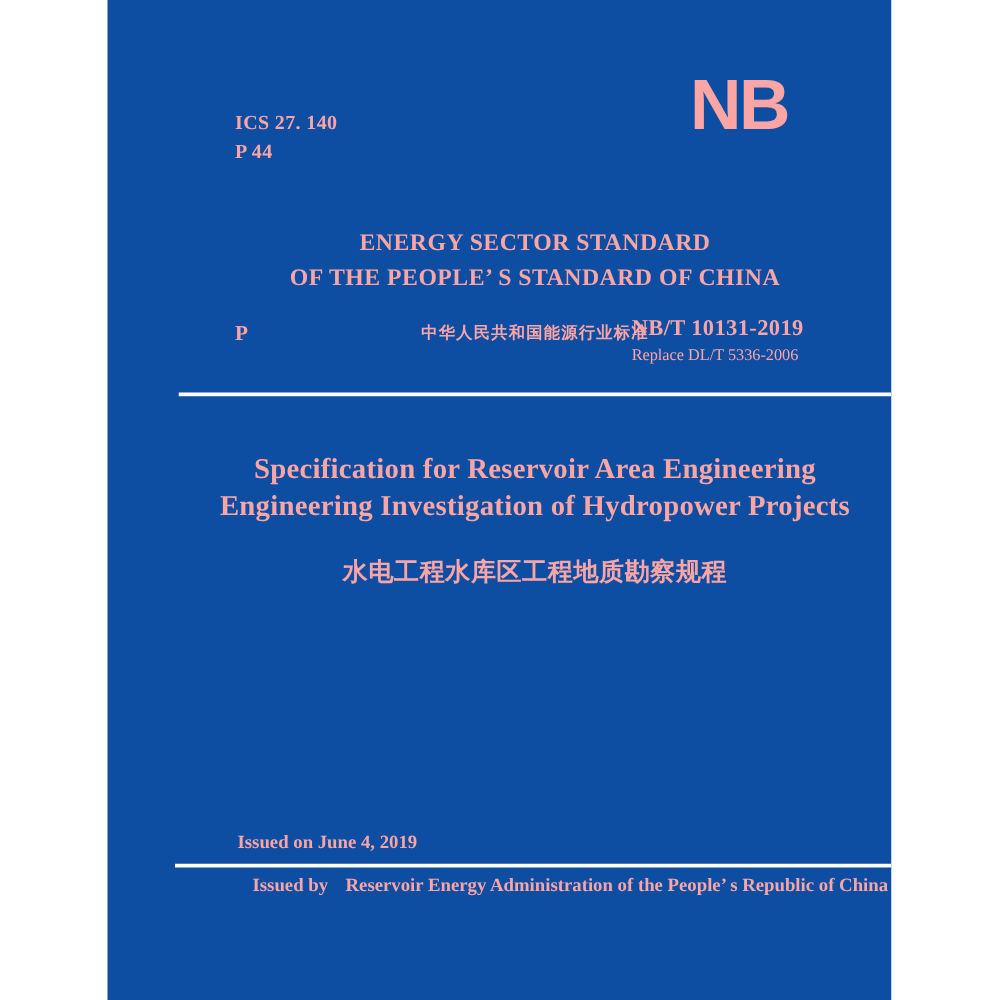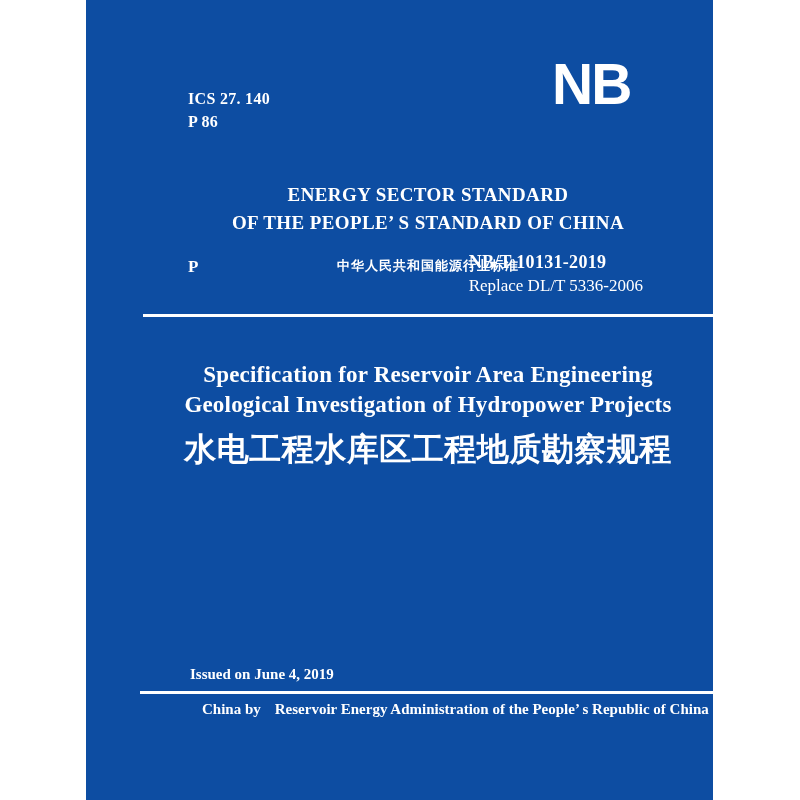--- a/index.html
+++ b/index.html
@@ -77,21 +77,21 @@
     right: 70px;
     top: 252px;
     text-align: left;
   }
   .standard-number {
     font-size: 18px;
     font-weight: bold;
     letter-spacing: 0.3px;
   }
   .replaces {
-    font-size: 17px;
+    font-size: 13px;
     font-weight: normal;
     margin-top: 3px;
   }
   .rule {
     position: absolute;
     height: 3px;
     background: #ffffff;
   }
   .rule-top { left: 57px; right: 0; top: 314px; }
   .rule-bottom { left: 54px; right: 0; top: 691px; }
@@ -104,23 +104,23 @@
   }
   .title-en {
     font-size: 23px;
     font-weight: bold;
     line-height: 30px;
     letter-spacing: 0.2px;
     text-align: center;
   }
   .title-zh {
     font-family: "Liberation Sans", "DejaVu Sans", sans-serif;
-    font-size: 32px;
+    font-size: 20px;
     font-weight: bold;
-    margin-top: 8px;
+    margin-top: 24px;
     letter-spacing: 0.5px;
   }
   .dates-row {
     position: absolute;
     left: 57px;
     right: 0;
     top: 666px;
     display: flex;
     justify-content: space-between;
     padding: 0 100px 0 47px;
@@ -140,25 +140,25 @@
     white-space: nowrap;
   }
   .issuedby-value {
     margin-left: 14px;
   }
 </style>
 </head>
 <body>
 
 <div class="stage">
-  <div class="cover" style="background: rgb(13, 77, 162); color: #ffffff;">
+  <div class="cover" style="background: rgb(13, 77, 162); color: #fca5a5;">
 
     <div class="ics-block">
       <div>ICS 27. 140</div>
-      <div>P 86</div>
+      <div>P 44</div>
     </div>
 
     <div class="nb-logo">NB</div>
 
     <div class="heading-block">
       <div class="heading-en">ENERGY SECTOR STANDARD</div>
       <div class="heading-en">OF THE PEOPLE’ S STANDARD OF CHINA</div>
       <div class="heading-zh">中华人民共和国能源行业标准</div>
     </div>
 
@@ -166,28 +166,28 @@
 
     <div class="number-block">
       <div class="standard-number">NB/T 10131-2019</div>
       <div class="replaces">Replace DL/T 5336-2006</div>
     </div>
 
     <div class="rule rule-top"></div>
 
     <div class="title-block">
       <div class="title-en">Specification for Reservoir Area Engineering</div>
-      <div class="title-en">Geological Investigation of Hydropower Projects</div>
+      <div class="title-en">Engineering Investigation of Hydropower Projects</div>
       <div class="title-zh">水电工程水库区工程地质勘察规程</div>
     </div>
 
     <div class="dates-row">
       <span>Issued on June 4, 2019</span>
     </div>
 
     <div class="rule rule-bottom"></div>
 
     <div class="issuedby-row">
-      <span>China by</span><span class="issuedby-value">Reservoir Energy Administration of the People’ s Republic of China</span>
+      <span>Issued by</span><span class="issuedby-value">Reservoir Energy Administration of the People’ s Republic of China</span>
     </div>
 
   </div>
 </div>
 
 </body></html>

